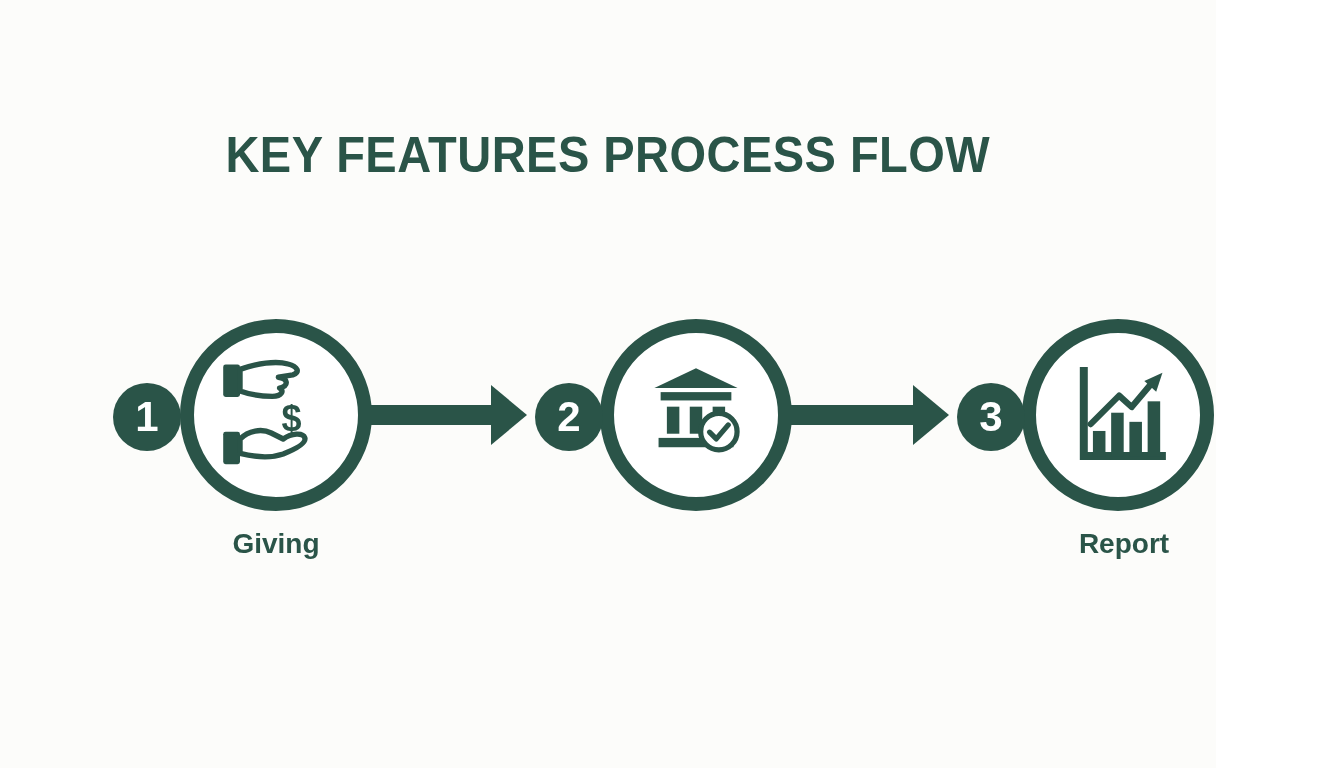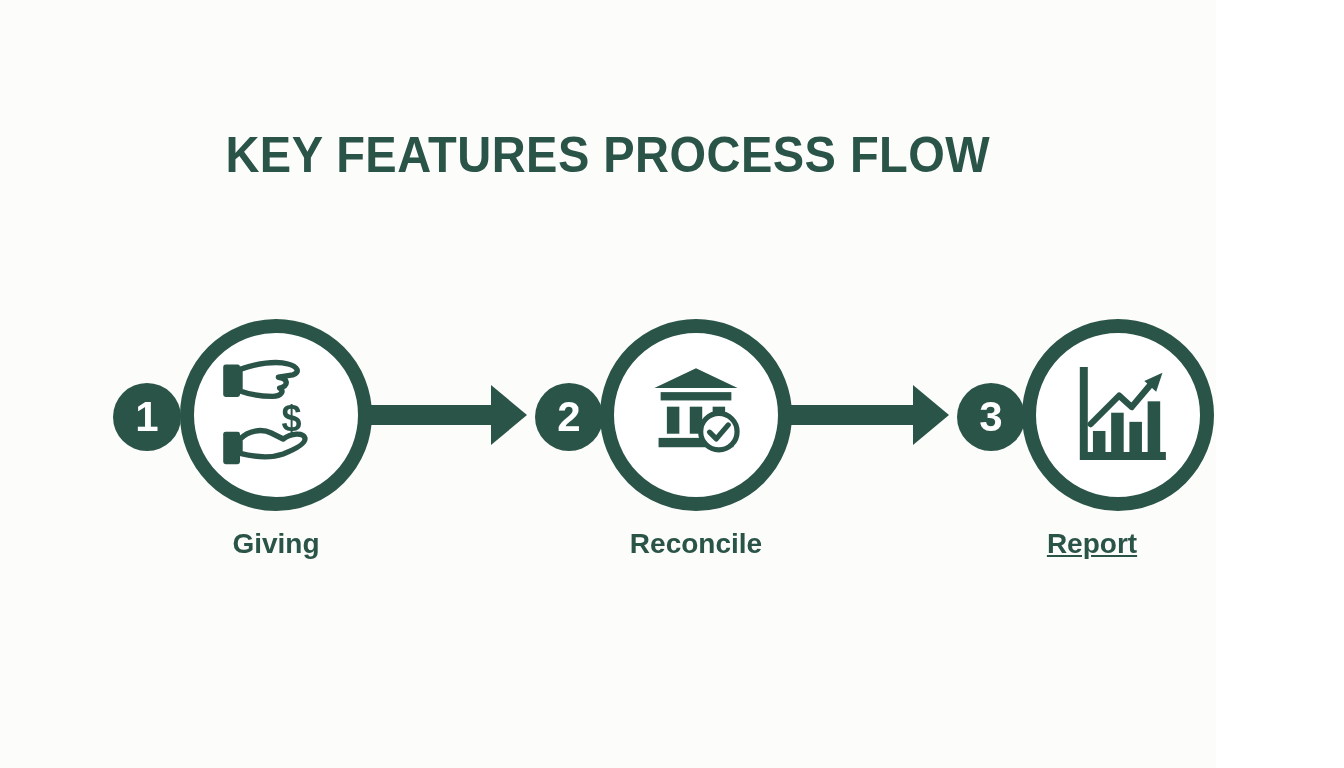--- a/index.html
+++ b/index.html
@@ -79,21 +79,21 @@
     position: absolute;
     top: 528px;
     width: 260px;
     text-align: center;
     font-size: 28px;
     font-weight: 700;
     color: var(--accent, #2a5448);
   }
   .label-1 { left: 146px; }
   .label-2 { left: 566px; }
-  .label-3 { left: 962px; text-decoration: underline; }
+  .label-3 { left: 994px; }
 
   svg { display: block; }
   .icon { color: var(--accent, #2a5448); }
   .dollar-glyph {
     font-family: "Liberation Sans", sans-serif;
     font-weight: 700;
   }
 </style>
 </head>
 <body>
@@ -142,21 +142,20 @@
       <rect x="22" y="42" width="12" height="26" fill="currentColor"></rect>
       <rect x="44" y="42" width="12" height="26" fill="currentColor"></rect>
       <rect x="66" y="42" width="12" height="26" fill="currentColor"></rect>
 
       <rect x="14" y="72" width="72" height="9" fill="currentColor"></rect>
 
       <circle cx="72" cy="66" r="17.5" fill="#ffffff" stroke="currentColor" stroke-width="5"></circle>
       <path d="M63 66.5 L69.5 73 L81 59.5" stroke="currentColor" stroke-width="5" stroke-linecap="round" stroke-linejoin="round"></path>
     </svg>
   </div>
-  <div class="step-label label-2">Reconcile</div>
 
   <svg class="arrow arrow-2" viewBox="0 0 160 72">
     <rect x="0" y="26" width="124" height="20" fill="var(--accent, #2a5448)"></rect>
     <polygon points="122,6 158,36 122,66" fill="var(--accent, #2a5448)"></polygon>
   </svg>
 
   <div class="badge badge-3">
     <span>3</span>
   </div>
   <div class="ring ring-3">

